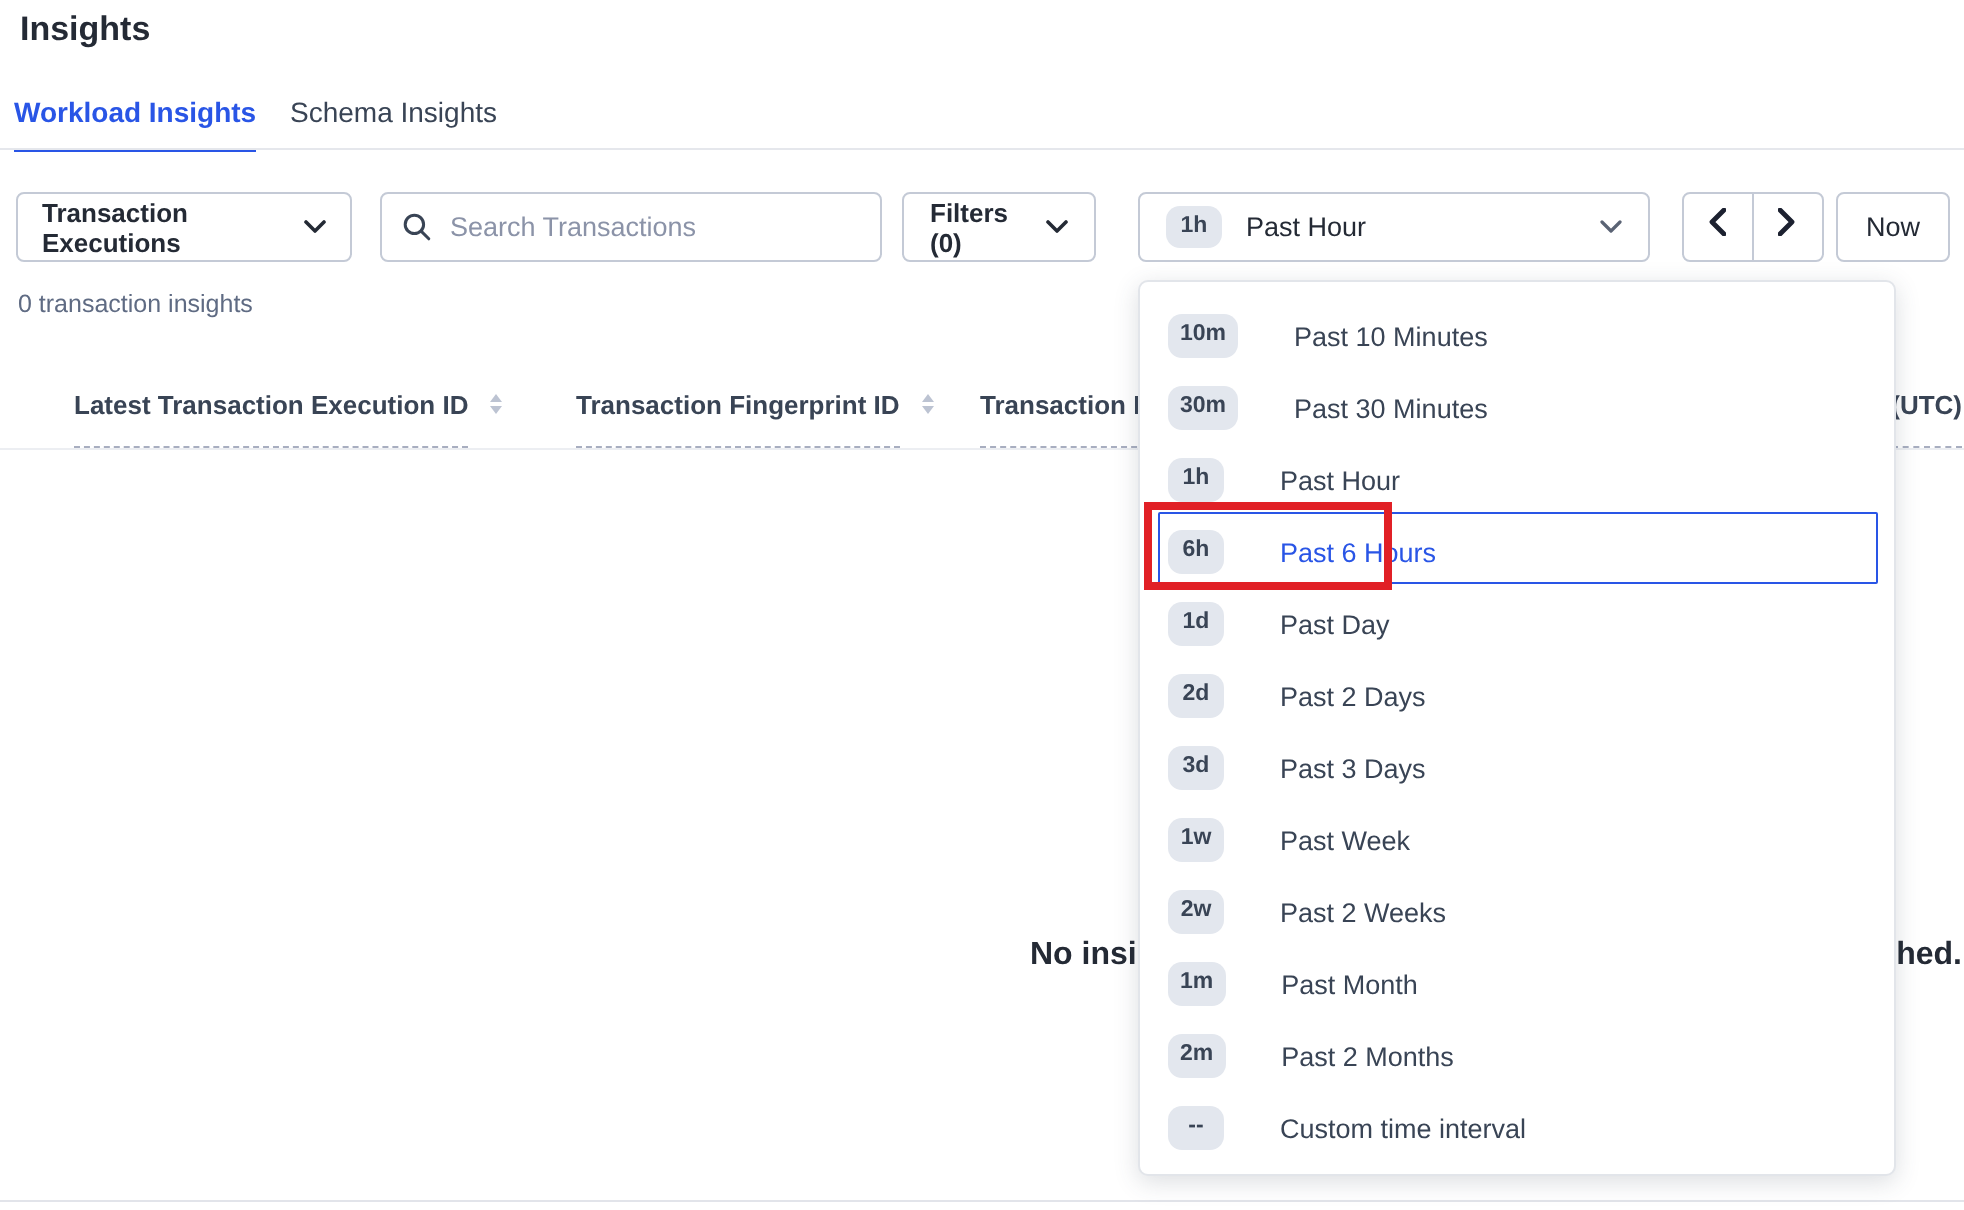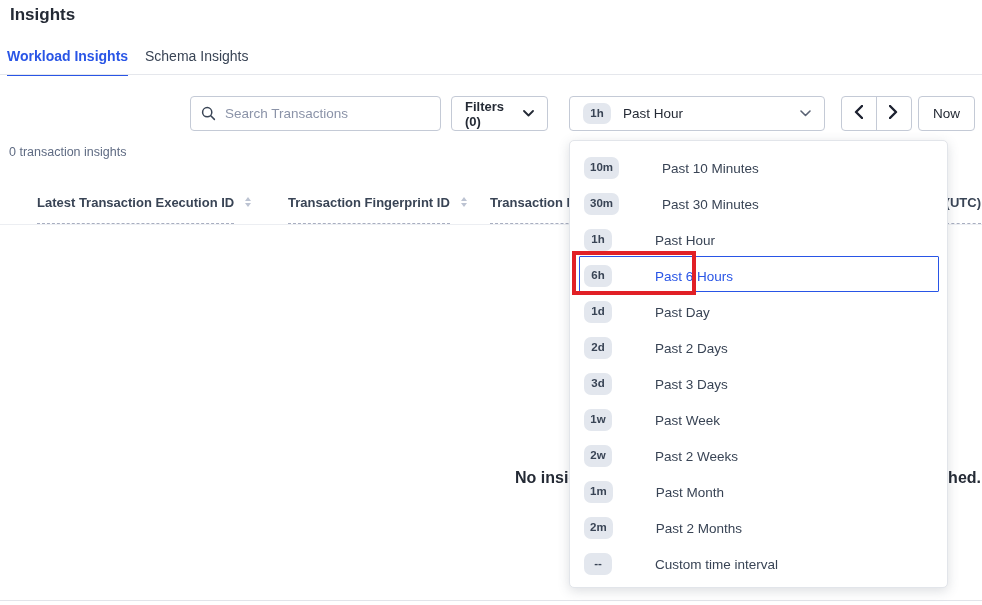--- a/index.html
+++ b/index.html
@@ -57,40 +57,48 @@
   .empty-clip{position:absolute;top:469px;height:22px;overflow:hidden;z-index:1;}
   .empty-clip span{position:absolute;top:0;white-space:nowrap;font-size:16px;font-weight:700;color:var(--text_dark);}
   .empty-left{left:515px;width:54px;}
   .empty-left span{left:0;}
   .empty-right{left:948px;width:34px;}
   .empty-right span{right:1px;}
 
   .bottom-border{position:absolute;left:0;top:600px;width:982px;height:1px;background:#e2e4ea;}
 
   .dropdown{position:absolute;left:569px;top:140px;width:379px;height:448px;background:#fff;border:1px solid #e2e5ea;border-radius:5px;box-shadow:0 3px 12px rgba(60,70,90,.18);z-index:10;padding-top:9px;}
-  .dd-row{position:relative;height:36px;display:flex;align-items:center;padding-left:14px;cursor:pointer;gap:28px;}
-  .dd-row .dd-label{margin-left:15px;font-size:13.5px;color:var(--text_slate);}
+  .dd-row{position:relative;height:36px;display:flex;align-items:center;padding-left:14px;cursor:pointer;}
+  .dd-row .dd-label{margin-left:28px;font-size:13.5px;color:var(--text_slate);}
   .dd-row.sel .dd-label{color:var(--accent_blue);}
   .dd-outline{position:absolute;left:9px;right:8px;top:-2px;height:36px;border:1px solid var(--accent_blue);border-radius:1px;pointer-events:none;}
 
   .annotation-box{position:absolute;left:572px;top:251px;width:124px;height:44px;border:4px solid var(--annotation_red);z-index:30;pointer-events:none;}
 
   .chev svg, .icon svg{display:block;}
 </style>
 </head>
 <body>
 
 <div class="app">
 
   <div class="page-title">Insights</div>
 
   <div class="tab tab1 active">Workload Insights</div>
   <div class="tab tab2">Schema Insights</div>
   <div class="tabs-border"></div>
 
+  <div class="btn type-select">
+    <span>Transaction Executions</span>
+    <span class="chev">
+      <svg width="11" height="7" viewBox="0 0 11 7">
+          <path d="M1 1 L5.5 5.5 L10 1" fill="none" stroke="#242a35" stroke-width="1.8" stroke-linecap="round" stroke-linejoin="round"></path>
+        </svg>
+    </span>
+  </div>
 
   <div class="btn search-box">
     <span class="icon">
       <svg width="15" height="15" viewBox="0 0 15 15">
           <circle cx="6.2" cy="6.2" r="4.6" fill="none" stroke="#394455" stroke-width="1.5"></circle>
           <line x1="9.8" y1="9.8" x2="13.4" y2="13.4" stroke="#394455" stroke-width="1.5" stroke-linecap="round"></line>
         </svg>
     </span>
     <input type="text" placeholder="Search Transactions" style="">
   </div>

